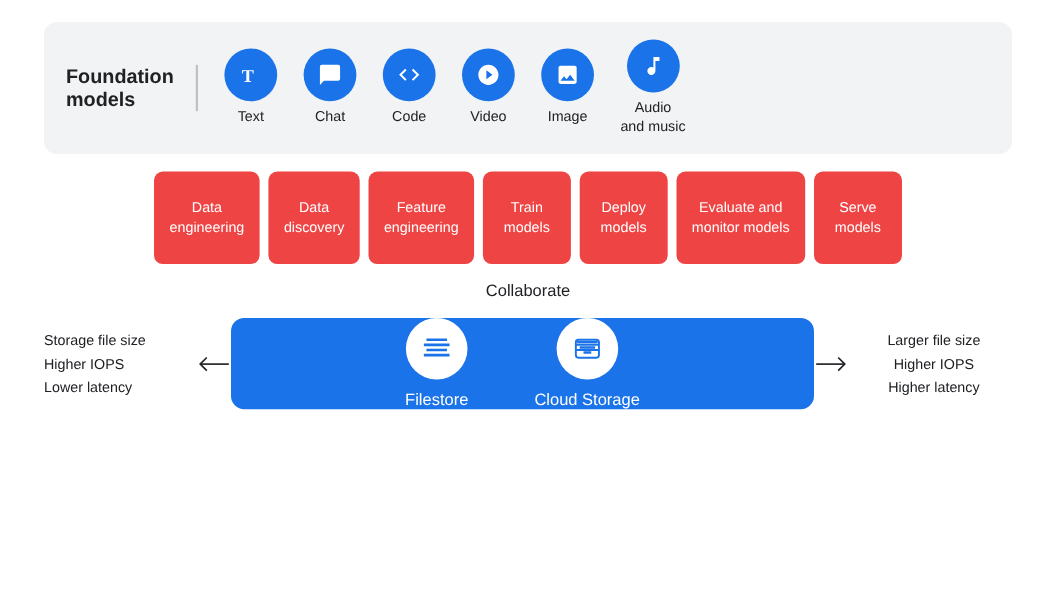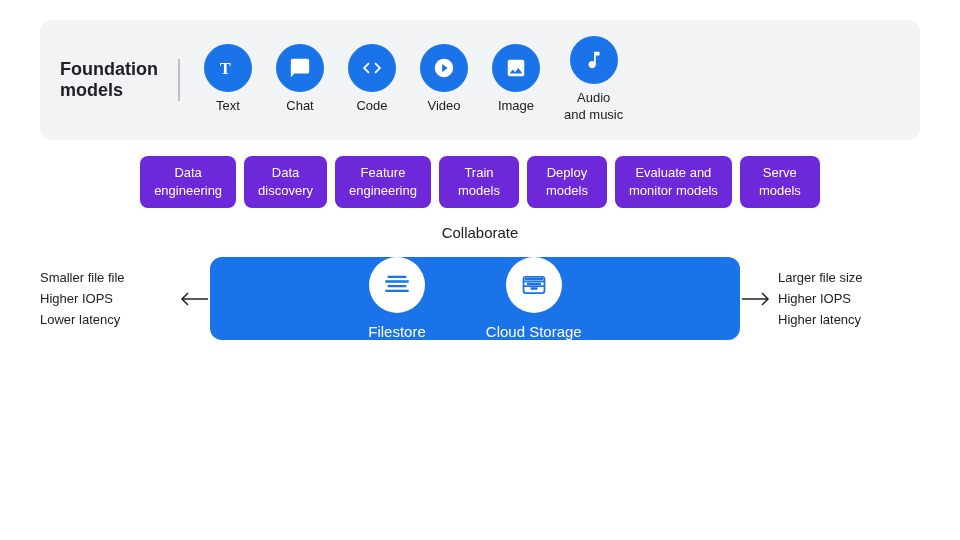--- a/index.html
+++ b/index.html
@@ -74,24 +74,24 @@
     }
 
     
     .pipeline-row {
       display: flex;
       gap: 8px;
       justify-content: center;
     }
 
     .pipeline-item {
-      background: #6d28d9;
+      background: #ef4444;
       color: white;
       border-radius: 8px;
-      padding: 8px 14px;
+      padding: 24px 14px;
       font-size: 13px;
       font-weight: 500;
       text-align: center;
       line-height: 1.4;
       min-width: 80px;
     }
 
     
     .collaborate-label {
       text-align: center;
@@ -159,21 +159,21 @@
       flex-direction: column;
       gap: 6px;
       min-width: 150px;
       padding-left: 8px;
     }
 
     .right-labels .label-text {
       font-size: 13px;
       color: #202124;
       font-weight: 400;
-      text-align: left;
+      text-align: center;
     }
 
     
     .arrow-svg {
       width: 30px;
       height: 20px;
     }
   </style>
 </head>
 <body>
@@ -249,21 +249,21 @@
     <div class="pipeline-item">Deploy<br>models</div>
     <div class="pipeline-item">Evaluate and<br>monitor models</div>
     <div class="pipeline-item">Serve<br>models</div>
   </div>
 
   <div class="collaborate-label">Collaborate</div>
 
   <div class="storage-section">
 
     <div class="left-labels">
-      <span class="label-text">Smaller file file</span>
+      <span class="label-text">Storage file size</span>
       <span class="label-text">Higher IOPS</span>
       <span class="label-text">Lower latency</span>
     </div>
 
     <svg class="arrow-svg" viewBox="0 0 30 20" fill="none" xmlns="http://www.w3.org/2000/svg">
       <line x1="28" y1="10" x2="2" y2="10" stroke="#202124" stroke-width="1.5"></line>
       <polyline points="8,4 2,10 8,16" stroke="#202124" stroke-width="1.5" fill="none"></polyline>
     </svg>
 
     <div class="storage-box">

